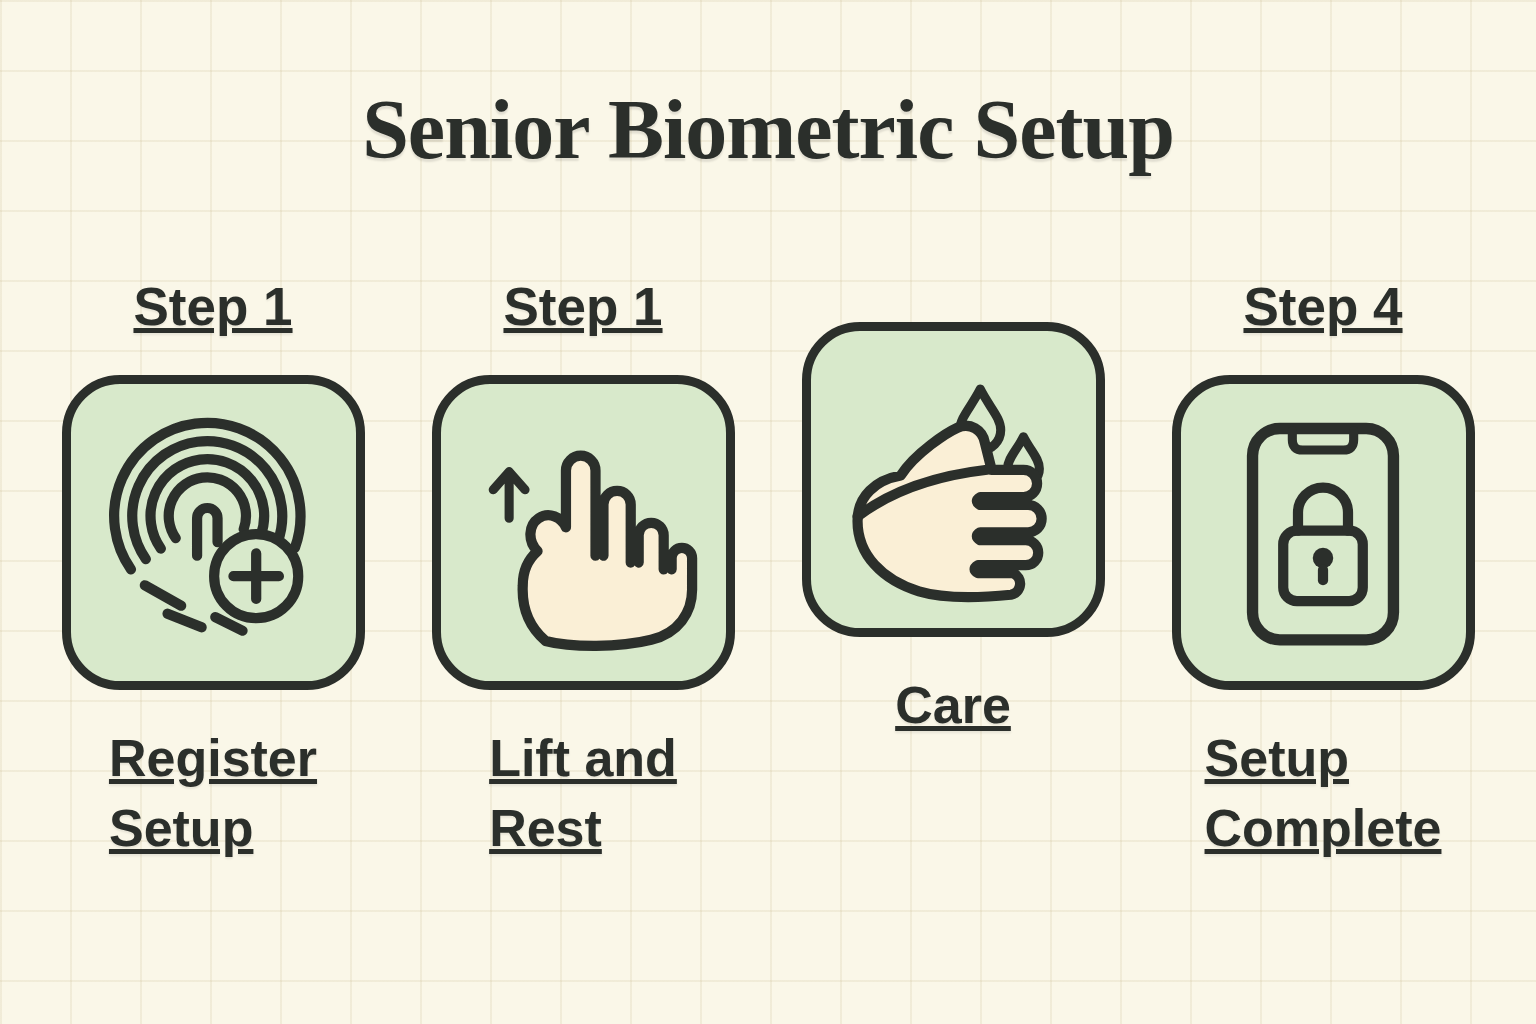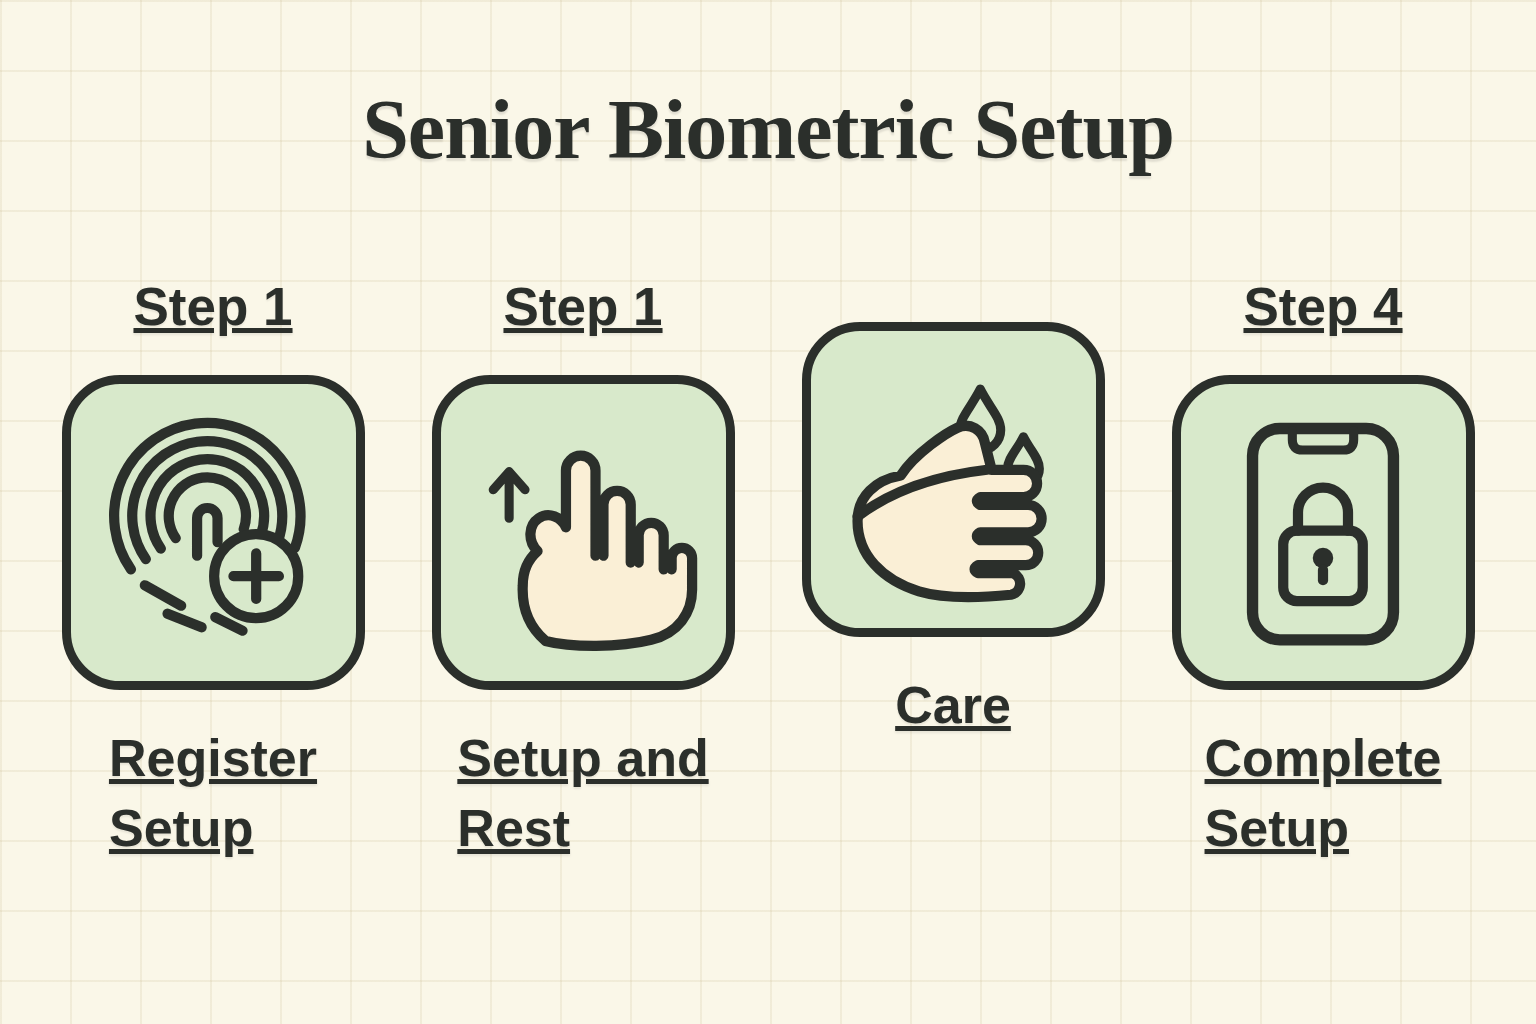--- a/index.html
+++ b/index.html
@@ -102,21 +102,21 @@
             L 181 142
             Q 184.5 136 188 142
             L 188 132
             A 9 9 0 0 1 206 132
             L 206 160
             C 206 180 194 198 170 204
             C 142 211 100 211 77 205 Z"></path>
         </svg>
       </div>
       <div class="caption">
-        <div>Setup and</div>
+        <div>Lift and</div>
         <div>Rest</div>
       </div>
     </div>
 
     <div class="step-col">
       <div class="card">
         <svg width="250" height="250" viewBox="0 0 220 220" fill="none" stroke="#2B2F2B" stroke-width="9" stroke-linecap="round" stroke-linejoin="round" aria-label="hand-washing-drops-icon">
           <path stroke-width="8" d="M 134 30 C 142 46 152 55 152 66 A 18 18 0 1 1 116 66 C 116 55 126 46 134 30 Z"></path>
           <path stroke-width="8" d="M 172 72 C 178 84 186 91 186 100 A 14 14 0 1 1 158 100 C 158 91 166 84 172 72 Z"></path>
           <path fill="#FAEFD6" d="M 64 106
@@ -154,19 +154,19 @@
         <svg width="250" height="250" viewBox="0 0 220 220" fill="none" stroke="#2B2F2B" stroke-width="9" stroke-linecap="round" stroke-linejoin="round" aria-label="phone-lock-icon">
           <rect x="48" y="18" width="124" height="186" rx="24" stroke-width="10"></rect>
           <path d="M 83 20 V 28 Q 83 37 92 37 H 128 Q 137 37 137 28 V 20" stroke-width="8"></path>
           <rect x="75" y="108" width="70" height="62" rx="12"></rect>
           <path d="M 88 108 V 92 A 22 22 0 0 1 132 92 V 108"></path>
           <circle cx="110" cy="132" r="9" fill="#2B2F2B" stroke="none"></circle>
           <rect x="105.5" y="138" width="9" height="18" rx="4.5" fill="#2B2F2B" stroke="none"></rect>
         </svg>
       </div>
       <div class="caption">
+        <div>Setup</div>
         <div>Complete</div>
-        <div>Setup</div>
       </div>
     </div>
 
   </div>
 </div>
 
 </body></html>

